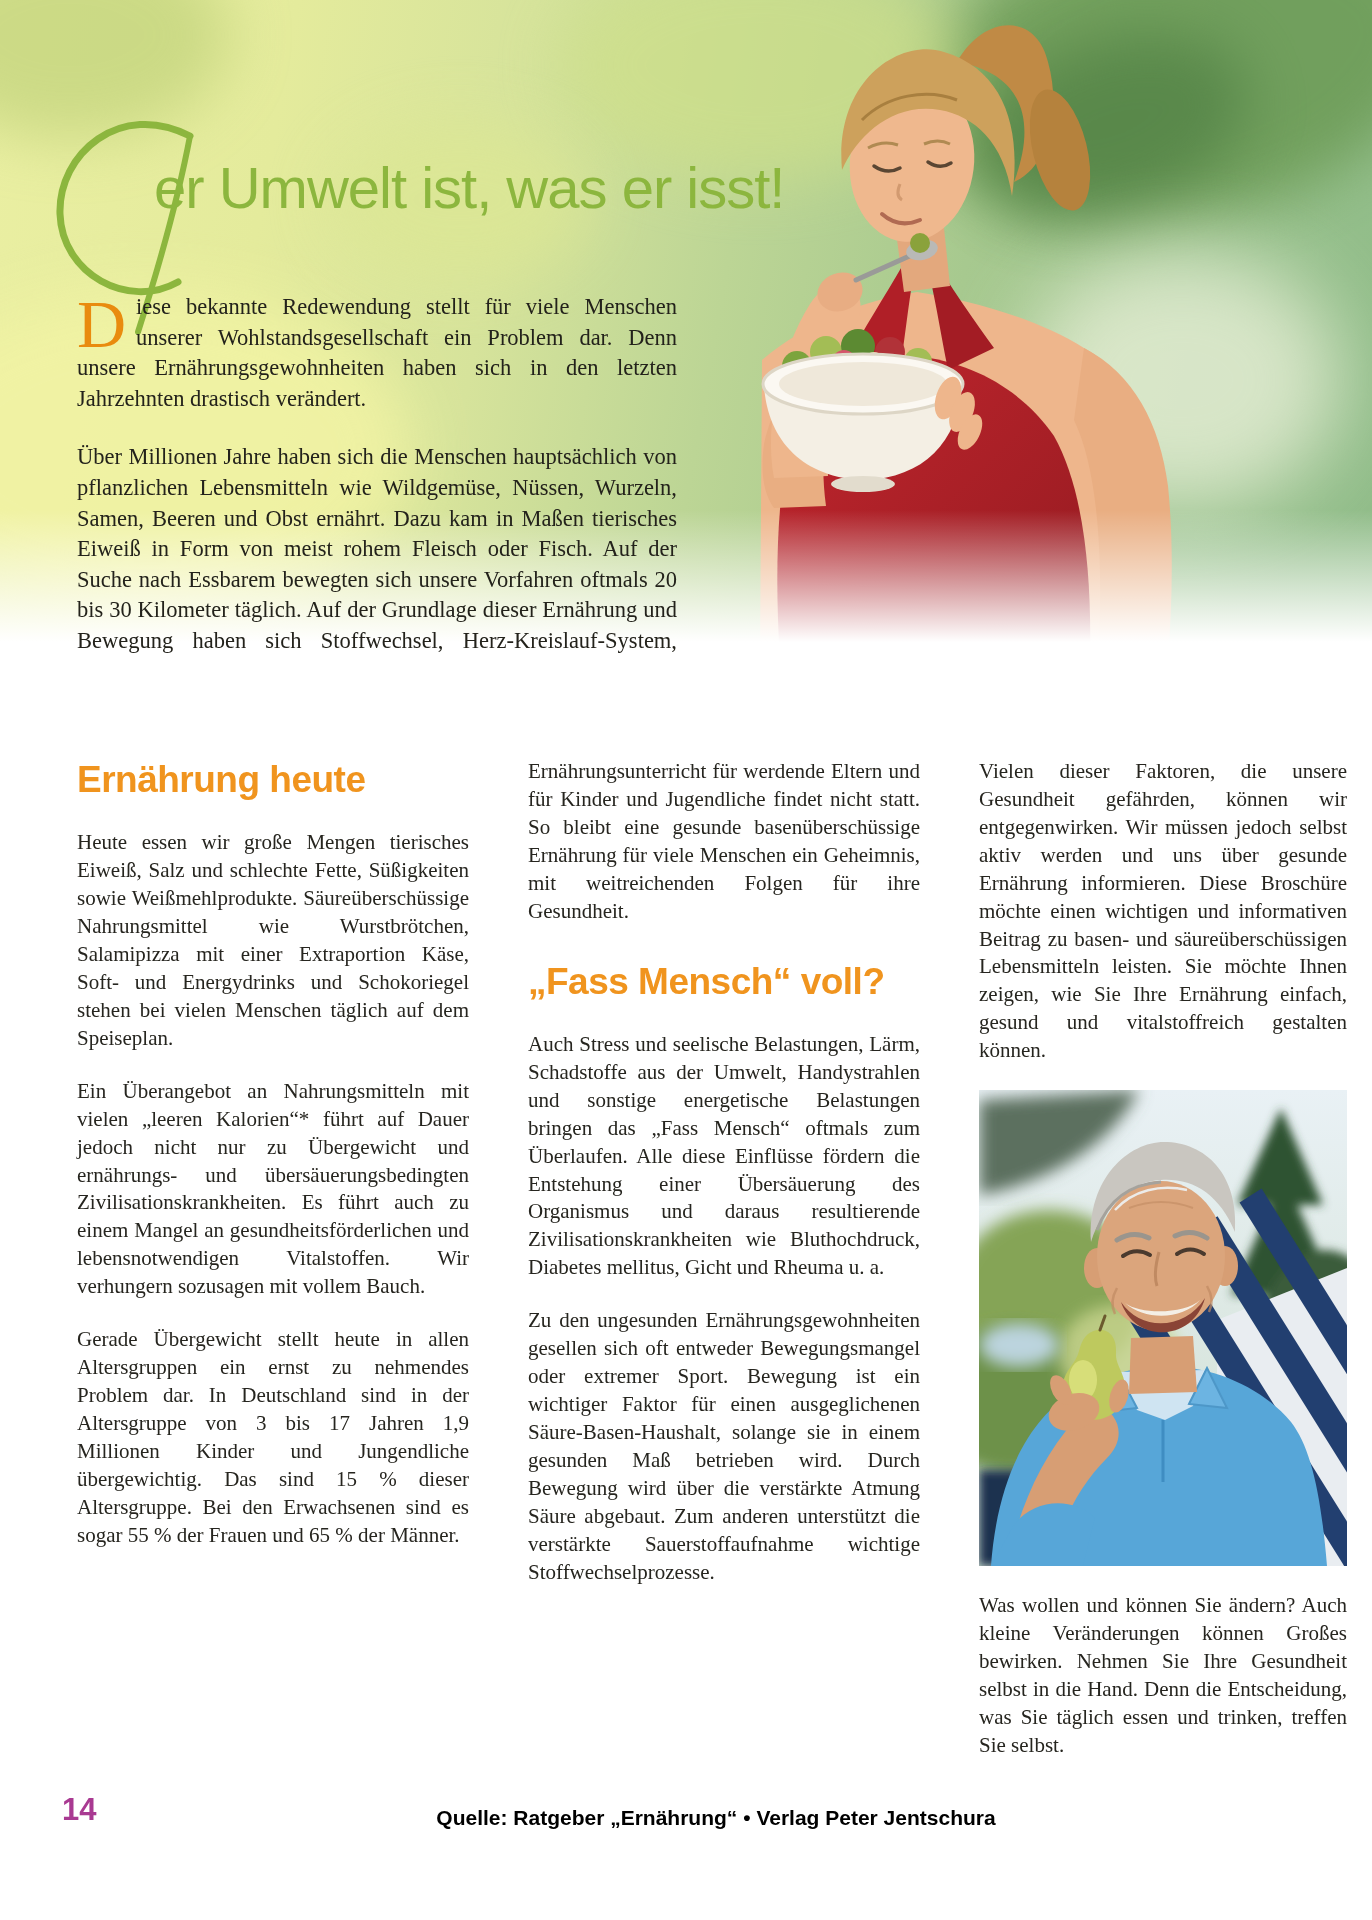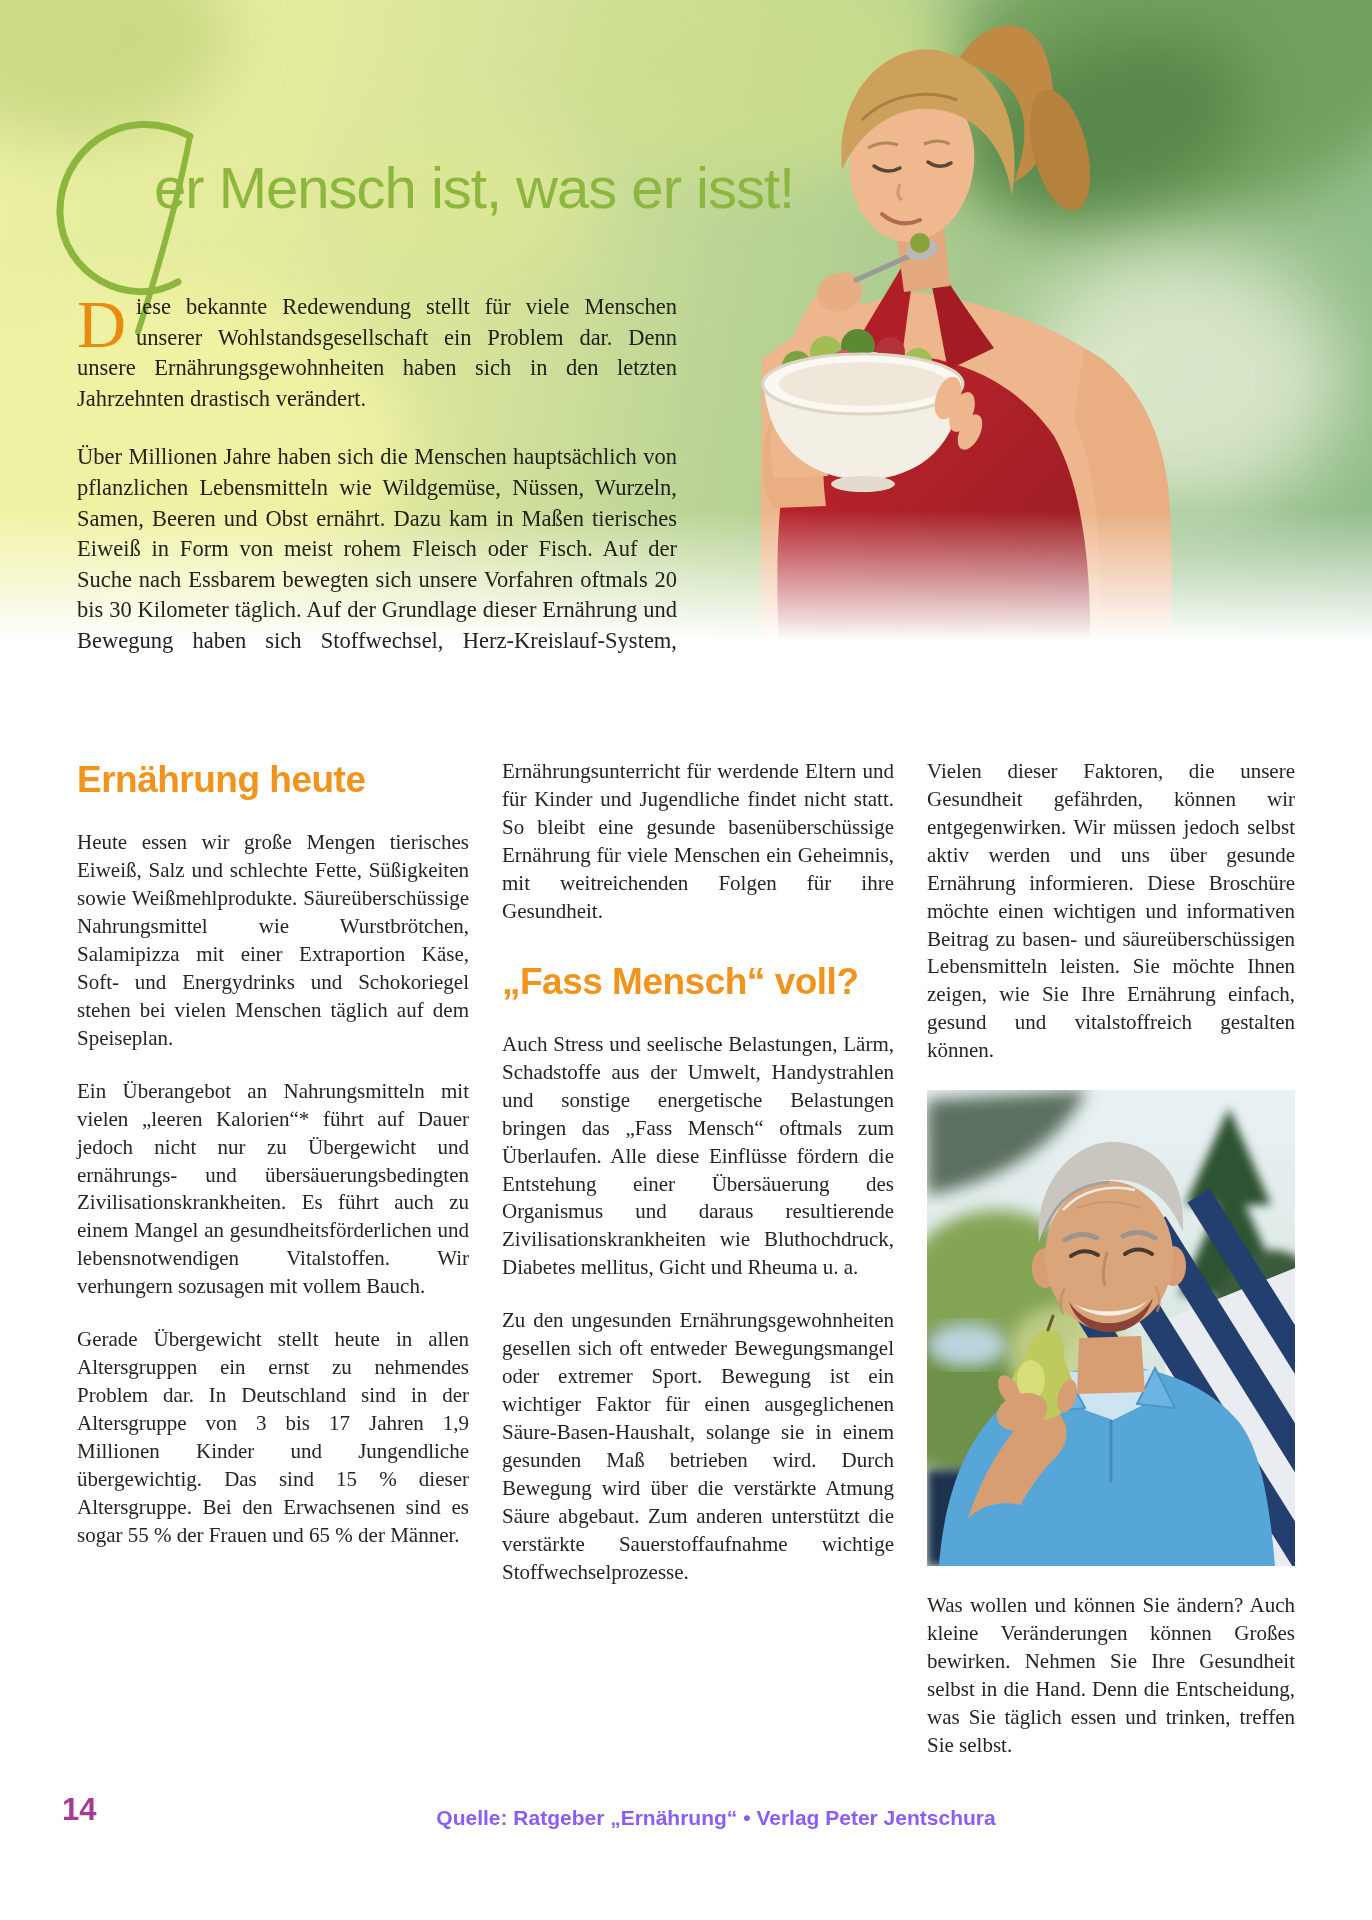--- a/index.html
+++ b/index.html
@@ -30,33 +30,33 @@
 
   
   .intro{position:absolute;left:77px;top:292px;width:600px;font-size:22.5px;line-height:1.36;
      text-align:justify;color:#23221b;hyphens:auto;}
   .intro p{margin:0;}
   .intro p + p{margin-top:28px;}
   .dropcap{float:left;color:#e98b0e;font-size:68px;line-height:.82;padding:5px 10px 0 0;}
 
   
   .columns{position:absolute;left:77px;top:758px;width:1234px;
-     display:grid;grid-template-columns:392px 392px 368px;column-gap:33px;}
+     display:grid;grid-template-columns:392px 392px 368px;column-gap:59px;}
   .col{font-size:21px;line-height:1.33;text-align:justify;hyphens:auto;}
   .col p{margin:0 0 25px 0;}
   .col-heading{font-family:"Liberation Sans",sans-serif;font-weight:600;color:#f0941e;
      font-size:37px;line-height:1.2;margin:0 0 27px 0;letter-spacing:-0.5px;text-align:left;}
   .col2-heading{margin-top:34px;}
   .photo-man{width:368px;height:476px;margin:2px 0 26px 0;display:block;}
 
   
   .page-number{position:absolute;left:62px;top:1792px;font-family:"Liberation Sans",sans-serif;
      font-weight:bold;font-size:31px;color:#a93a92;}
   .source-line{position:absolute;left:60px;top:1806px;width:1312px;text-align:center;
-     font-family:"Liberation Sans",sans-serif;font-weight:bold;font-size:21px;color:#8b5cf6;}
+     font-family:"Liberation Sans",sans-serif;font-weight:bold;font-size:21px;color:#000000;}
 </style>
 </head>
 <body>
 
 <div class="page">
 
   <div class="hero">
     <div class="hero-bg">
       <div class="blob b1"></div>
       <div class="blob b2"></div>
@@ -131,21 +131,21 @@
       </g>
     </svg>
 
     <div class="hero-fade"></div>
 
     <div class="hero-title">
       <svg class="title-d" width="160" height="225" viewBox="0 0 160 225">
         <path d="M 140 22 C 70 -14 8 40 10 100 C 12 160 78 196 128 168" fill="none" stroke="#8cb63e" stroke-width="7" stroke-linecap="round"></path>
         <path d="M 140 22 C 126 96 104 168 88 218" fill="none" stroke="#8cb63e" stroke-width="6" stroke-linecap="round"></path>
       </svg>
-      <span class="title-text">er Mensch ist, was er isst!</span>
+      <span class="title-text">er Umwelt ist, was er isst!</span>
     </div>
 
     <div class="intro">
       <p><span class="dropcap">D</span><span>iese bekannte Redewendung stellt für viele Menschen unserer Wohlstandsgesellschaft ein Problem dar. Denn unsere Ernährungsgewohnheiten haben sich in den letzten Jahrzehnten drastisch verändert.</span></p>
       <p>Über Millionen Jahre haben sich die Menschen hauptsächlich von pflanzlichen Lebensmitteln wie Wildgemüse, Nüssen, Wurzeln, Samen, Beeren und Obst ernährt. Dazu kam in Maßen tierisches Eiweiß in Form von meist rohem Fleisch oder Fisch. Auf der Suche nach Essbarem bewegten sich unsere Vorfahren oftmals 20 bis 30 Kilometer täglich. Auf der Grundlage dieser Ernährung und Bewegung haben sich Stoffwechsel, Herz-Kreislauf-System, Körperbau und Verdauungstrakt des Menschen entwickelt.</p>
     </div>
   </div>
 
   <div class="columns">
 

